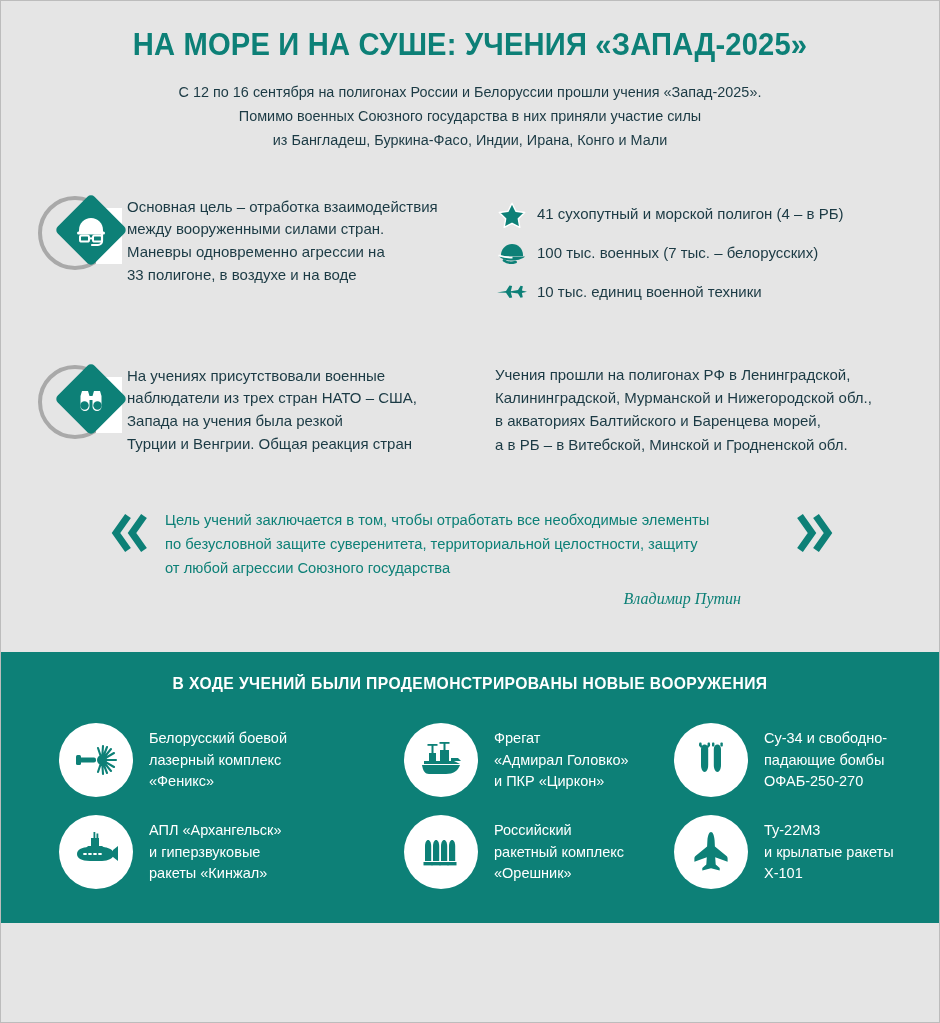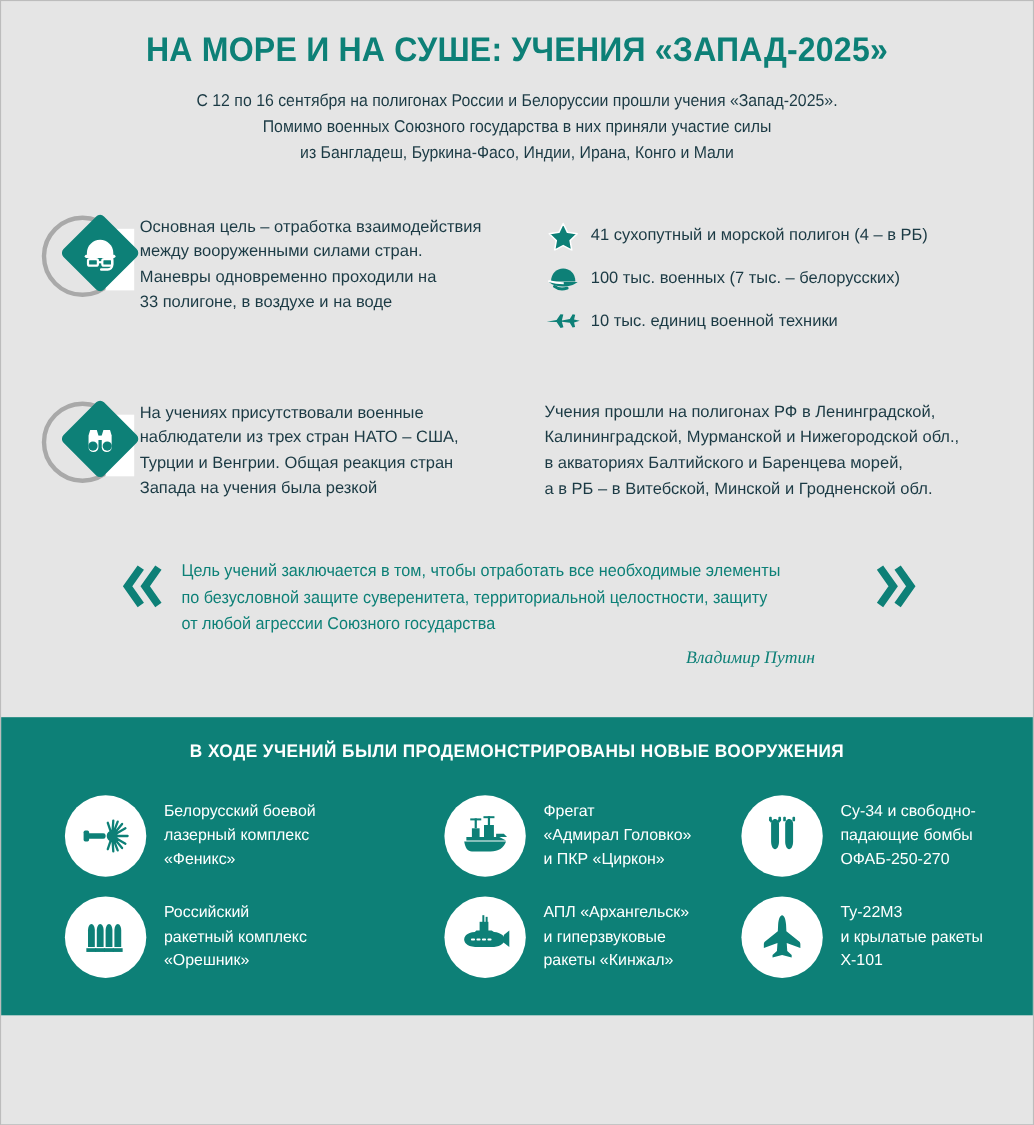--- a/index.html
+++ b/index.html
@@ -216,21 +216,21 @@
             <rect x="8" y="19.5" width="28" height="3" rx="1.5" fill="#ffffff"></rect>
             <rect x="11" y="23.5" width="9" height="6" rx="1.6" fill="none" stroke="#ffffff" stroke-width="2"></rect>
             <rect x="24" y="23.5" width="9" height="6" rx="1.6" fill="none" stroke="#ffffff" stroke-width="2"></rect>
             <rect x="19.5" y="25.4" width="5" height="2" fill="#ffffff"></rect>
             <path d="M33 22v7a4 4 0 0 1-4 4h-6" fill="none" stroke="#ffffff" stroke-width="2.2" stroke-linecap="round"></path>
           </svg>
         </div>
         <div class="block-text">
           <div>Основная цель – отработка взаимодействия</div>
           <div>между вооруженными силами стран.</div>
-          <div>Маневры одновременно проходили на</div>
+          <div>Маневры одновременно агрессии на</div>
           <div>33 полигоне, в воздухе и на воде</div>
         </div>
       </div>
 
       <div class="right-col">
         <div class="stats">
 
           <div class="stat-row">
             <svg class="stat-icon" viewBox="0 0 34 28">
               <path d="M17 3.2l3.9 8 8.8 1.3-6.4 6.2 1.5 8.7L17 23.3l-7.8 4.1 1.5-8.7-6.4-6.2 8.8-1.3z" fill="#0d8077" stroke="#ffffff" stroke-width="1.4" stroke-linejoin="round"></path>
@@ -268,22 +268,22 @@
             <path d="M13 10h6l1.5 5v10.5a4.5 4.5 0 0 1-9 0V15z" fill="#ffffff"></path>
             <path d="M25 10h6l1.5 5v10.5a4.5 4.5 0 0 1-9 0V15z" fill="#ffffff"></path>
             <circle cx="15.5" cy="24.5" r="4.2" fill="#0d8077"></circle>
             <circle cx="28.5" cy="24.5" r="4.2" fill="#0d8077"></circle>
             <rect x="19.5" y="15" width="5" height="4" fill="#ffffff"></rect>
           </svg>
         </div>
         <div class="block-text">
           <div>На учениях присутствовали военные</div>
           <div>наблюдатели из трех стран НАТО – США,</div>
+          <div>Запада на учения была резкой</div>
           <div>Турции и Венгрии. Общая реакция стран</div>
-          <div>Запада на учения была резкой</div>
         </div>
       </div>
 
       <div class="right-col">
         <div class="region-text">
           <div>Учения прошли на полигонах РФ в Ленинградской,</div>
           <div>Калининградской, Мурманской и Нижегородской обл.,</div>
           <div>в акваториях Балтийского и Баренцева морей,</div>
           <div>а в РБ – в Витебской, Минской и Гродненской обл.</div>
         </div>
@@ -370,20 +370,41 @@
               <path d="M25.8 12c0-2.5 1.6-4.5 3.6-4.5S33 9.5 33 12v16c0 4-1.6 7-3.6 7s-3.6-3-3.6-7z"></path>
               <rect x="24" y="5.6" width="2.4" height="4" rx="0.8"></rect>
               <rect x="32.4" y="5.6" width="2.4" height="4" rx="0.8"></rect>
             </g>
           </svg>
         </div>
         <div class="weapon-label">
           <div>Су-34 и свободно-</div>
           <div>падающие бомбы</div>
           <div>ОФАБ-250-270</div>
+        </div>
+      </div>
+
+      <div class="weapon-item">
+        <div class="disc">
+          <svg width="50" height="50" viewBox="0 0 50 50">
+            <path d="M6 27c0-4 4-7 13-7h12c6 0 12 3 12 7s-6 7-12 7H19c-9 0-13-3-13-7z" fill="#0d8077"></path>
+            <rect x="20" y="11" width="8" height="9" fill="#0d8077"></rect>
+            <rect x="22.5" y="5" width="1.8" height="7" fill="#0d8077"></rect>
+            <rect x="25.5" y="6.5" width="1.8" height="5.5" fill="#0d8077"></rect>
+            <path d="M17 19h14l3 2H15z" fill="#0d8077"></path>
+            <path d="M42 23l5-4v15l-5-4z" fill="#0d8077"></path>
+            <g stroke="#ffffff" stroke-width="1.8" stroke-linecap="round">
+              <path d="M13 27h2M18 27h2M23 27h2M28 27h2"></path>
+            </g>
+          </svg>
+        </div>
+        <div class="weapon-label">
+          <div>АПЛ «Архангельск»</div>
+          <div>и гиперзвуковые</div>
+          <div>ракеты «Кинжал»</div>
         </div>
       </div>
 
       <div class="weapon-item">
         <div class="disc">
           <svg width="46" height="46" viewBox="0 0 46 46">
             <g fill="#0d8077">
               <path d="M7 17c0-3.4 1.4-6 3.1-6s3.1 2.6 3.1 6v15H7z"></path>
               <path d="M15 17c0-3.4 1.4-6 3.1-6s3.1 2.6 3.1 6v15H15z"></path>
               <path d="M23 17c0-3.4 1.4-6 3.1-6s3.1 2.6 3.1 6v15H23z"></path>
@@ -397,41 +418,20 @@
         </div>
         <div class="weapon-label">
           <div>Российский</div>
           <div>ракетный комплекс</div>
           <div>«Орешник»</div>
         </div>
       </div>
 
       <div class="weapon-item">
         <div class="disc">
-          <svg width="50" height="50" viewBox="0 0 50 50">
-            <path d="M6 27c0-4 4-7 13-7h12c6 0 12 3 12 7s-6 7-12 7H19c-9 0-13-3-13-7z" fill="#0d8077"></path>
-            <rect x="20" y="11" width="8" height="9" fill="#0d8077"></rect>
-            <rect x="22.5" y="5" width="1.8" height="7" fill="#0d8077"></rect>
-            <rect x="25.5" y="6.5" width="1.8" height="5.5" fill="#0d8077"></rect>
-            <path d="M17 19h14l3 2H15z" fill="#0d8077"></path>
-            <path d="M42 23l5-4v15l-5-4z" fill="#0d8077"></path>
-            <g stroke="#ffffff" stroke-width="1.8" stroke-linecap="round">
-              <path d="M13 27h2M18 27h2M23 27h2M28 27h2"></path>
-            </g>
-          </svg>
-        </div>
-        <div class="weapon-label">
-          <div>АПЛ «Архангельск»</div>
-          <div>и гиперзвуковые</div>
-          <div>ракеты «Кинжал»</div>
-        </div>
-      </div>
-
-      <div class="weapon-item">
-        <div class="disc">
           <svg width="48" height="48" viewBox="0 0 48 48">
             <path d="M24 4c1.8 0 3.2 3.2 3.6 8.5l.3 6 11.6 9.5c.8.7 1.1 1.5 1.1 2.6v3.2l-12.4-4.6.5 7.3 4 3.6v2.4L24 40.2l-8.7 2.3v-2.4l4-3.6.5-7.3L7.4 33.8v-3.2c0-1.1.3-1.9 1.1-2.6l11.6-9.5.3-6C20.8 7.2 22.2 4 24 4z" fill="#0d8077"></path>
           </svg>
         </div>
         <div class="weapon-label">
           <div>Ту-22М3</div>
           <div>и крылатые ракеты</div>
           <div>Х-101</div>
         </div>
       </div>

